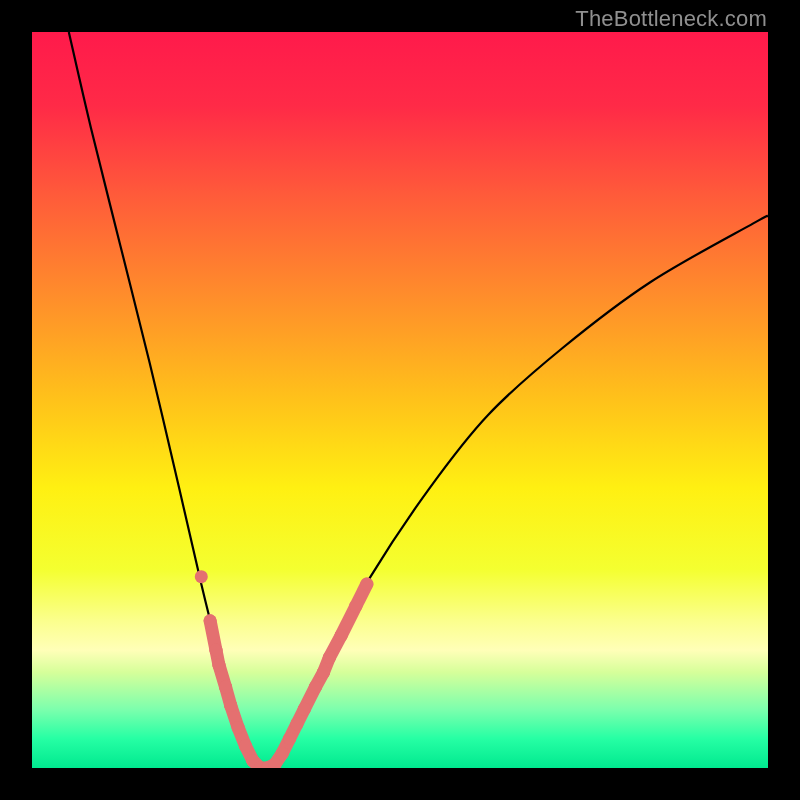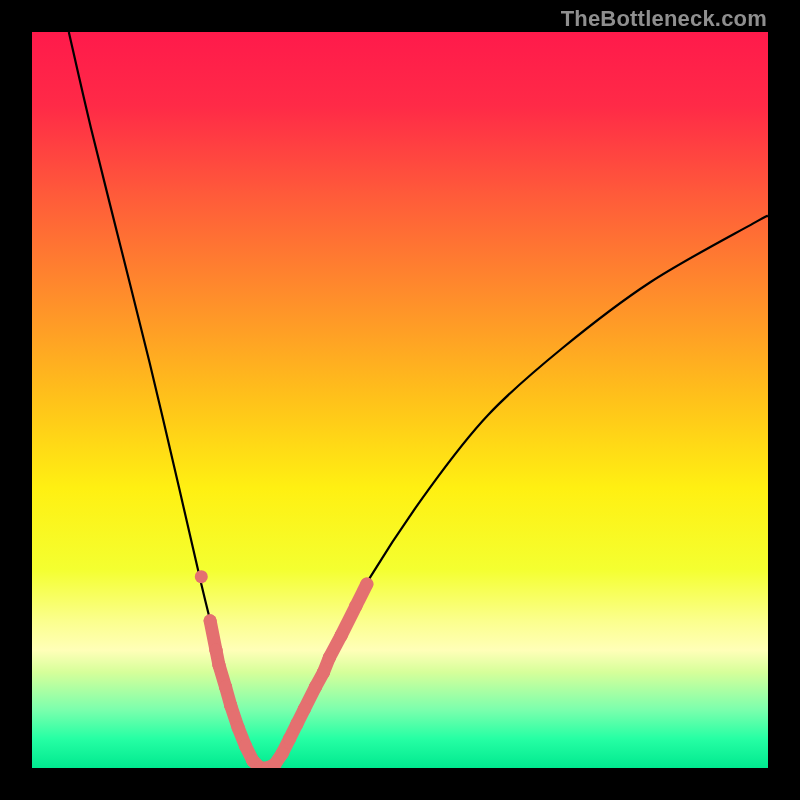--- a/index.html
+++ b/index.html
@@ -35,21 +35,21 @@
     position: absolute;
     inset: 0;
     width: 736px;
     height: 736px;
   }
   .watermark {
     position: absolute;
     top: 6px;
     right: 33px;
     font-size: 22px;
-    font-weight: 700;
+    font-weight: 400;
     color: #8f8f8f;
     letter-spacing: 0.2px;
     text-align: left;
   }
   .dot {
     fill: #e47070;
   }
   .pill {
     stroke: #e47070;
     stroke-width: 13;

